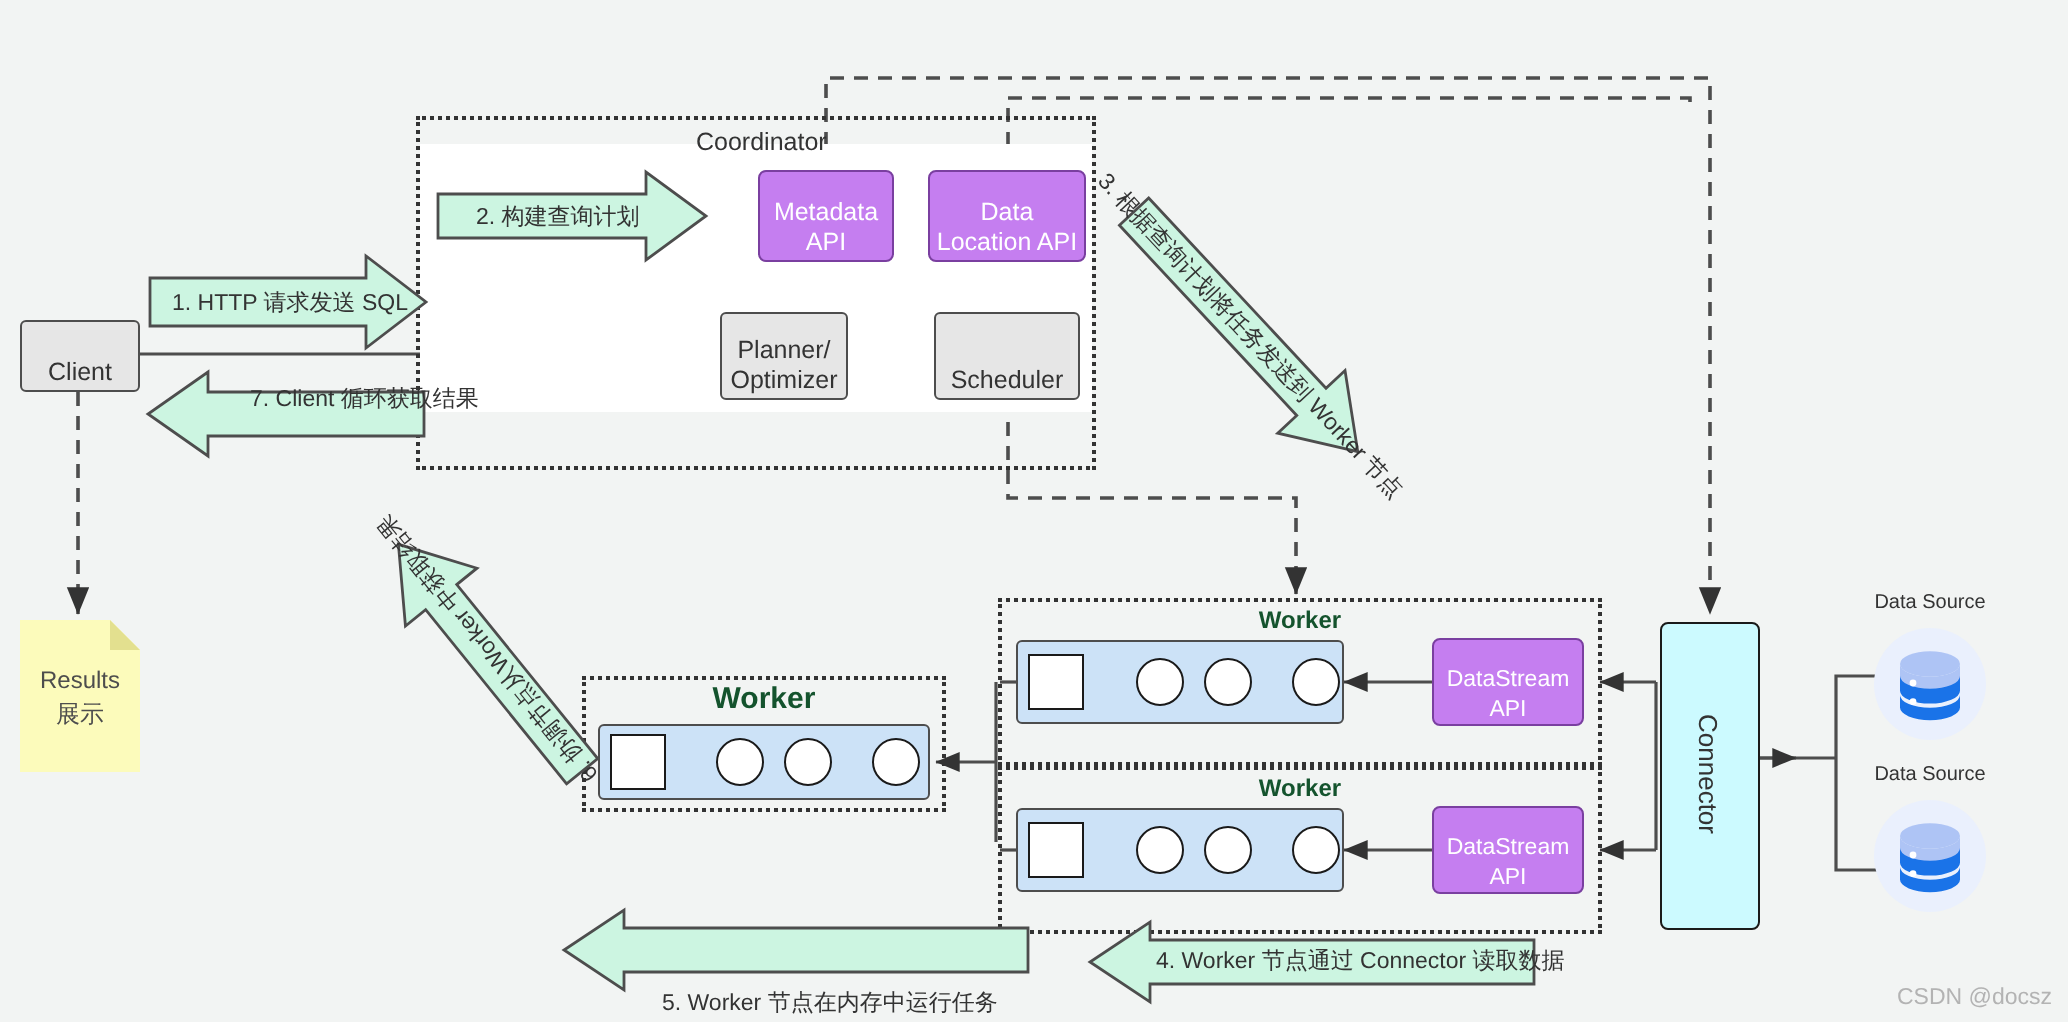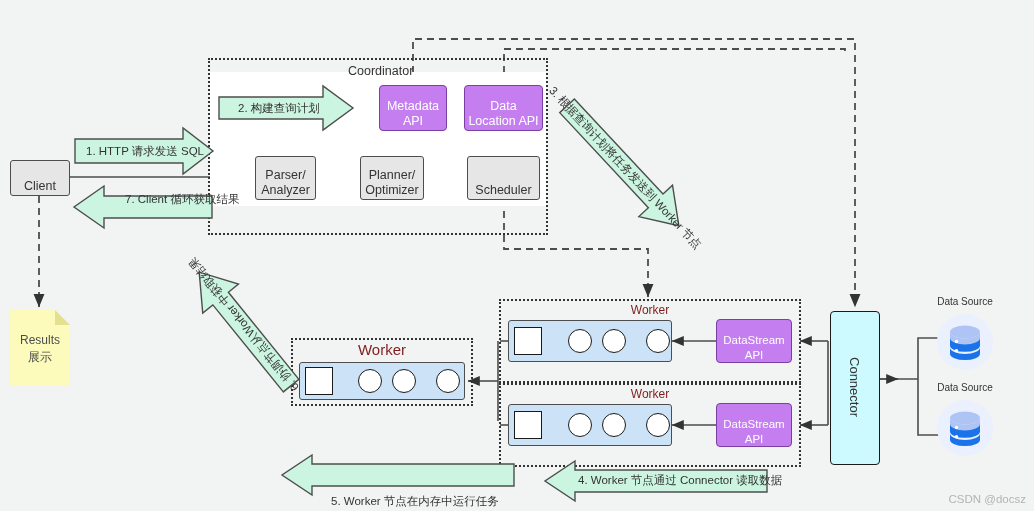--- a/index.html
+++ b/index.html
@@ -23,21 +23,21 @@
   .cyan-box{background:#ccfaff;border:1px solid #1a1a1a;border-radius:4px;
             color:#333;font-size:13px;}
   .note{background:#fcfbbb;color:#4d4d4d;font-size:12px;}
 
   .dotted-group{position:absolute;box-sizing:border-box;border:2px dotted #333;}
   .coord-inner{position:absolute;background:#ffffff;}
   .coord-label{position:absolute;color:#333;font-size:12.5px;}
 
   .worker-band{position:absolute;background:#cce2f7;border:1.5px solid #4d4d4d;
                border-radius:3px;box-sizing:border-box;}
-  .worker-label{position:absolute;color:#7f1d1d;font-weight:normal;}
+  .worker-label{position:absolute;color:#14532d;font-weight:bold;}
   .wsq{position:absolute;background:#fff;border:1.5px solid #1a1a1a;box-sizing:border-box;}
   .wcirc{position:absolute;background:#fff;border:1.5px solid #1a1a1a;border-radius:50%;box-sizing:border-box;}
 
   .arrow-banner{position:absolute;}
   .arrow-banner svg{display:block;overflow:visible;}
   .banner-text{position:absolute;color:#333;font-size:11.5px;white-space:nowrap;}
 
   .ds-wrap{position:absolute;}
   .ds-label{position:absolute;color:#333;font-size:10px;white-space:nowrap;text-align:center;}
   .ds-icon{position:absolute;width:56px;height:56px;border-radius:50%;background:#eaf0fd;}
@@ -103,26 +103,20 @@
     <path d="M878,379 L918,379" stroke="#4d4d4d" stroke-width="1.6" fill="none" marker-start="url(#ah)"></path>
     <path d="M878,379 L898,379" stroke="#4d4d4d" stroke-width="1.6" fill="none" marker-end="url(#ah)" transform="translate(0,0)"></path>
     <path d="M918,379 L918,338 L944,338" stroke="#4d4d4d" stroke-width="1.6" fill="none"></path>
     <path d="M918,379 L918,435 L944,435" stroke="#4d4d4d" stroke-width="1.6" fill="none"></path>
   </svg>
 
   <div class="dotted-group" style="left:208px;top:58px;width:340px;height:177px;"></div>
   <div class="coord-inner" style="left:210px;top:72px;width:336px;height:134px;"></div>
   <div class="coord-label" style="left:348px;top:64px;">Coordinator</div>
 
-  <div class="node grey-box" style="left:255px;top:156px;width:61px;height:44px;">
-    <span>
-      <span>Parser/</span><br>
-      <span>Analyzer</span>
-    </span>
-  </div>
   <div class="node grey-box" style="left:360px;top:156px;width:64px;height:44px;">
     <span>
       <span>Planner/</span><br>
       <span>Optimizer</span>
     </span>
   </div>
   <div class="node grey-box" style="left:467px;top:156px;width:73px;height:44px;">
     <span>Scheduler</span>
   </div>
 

